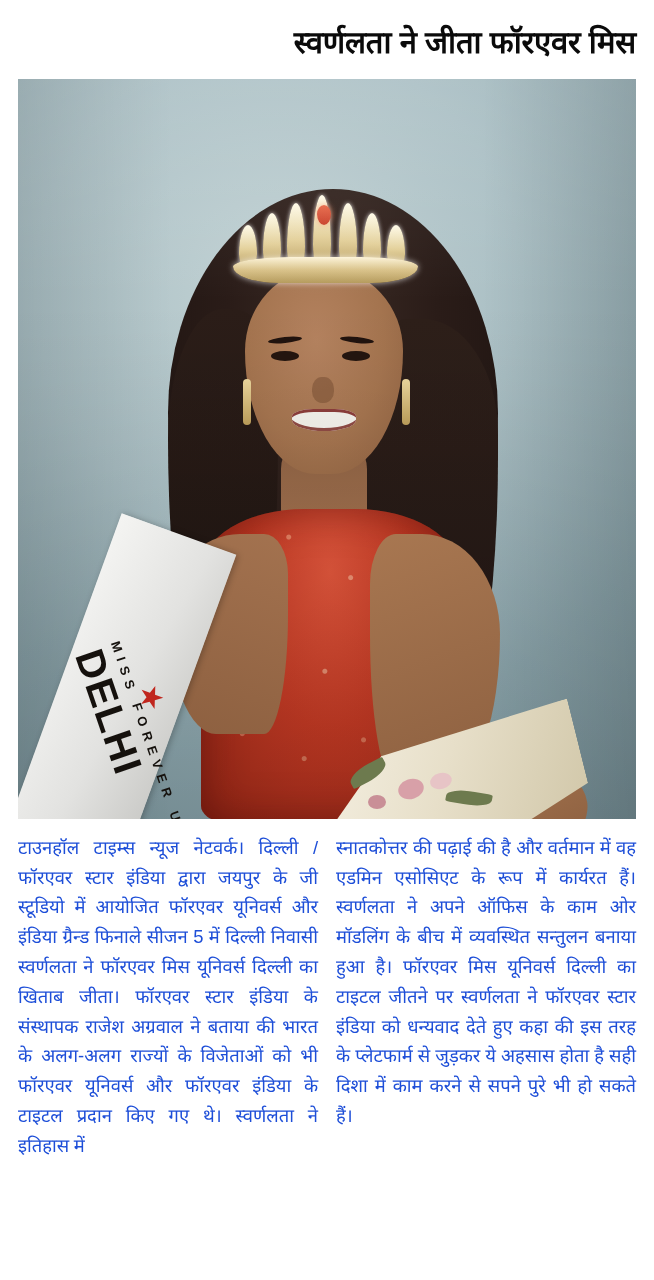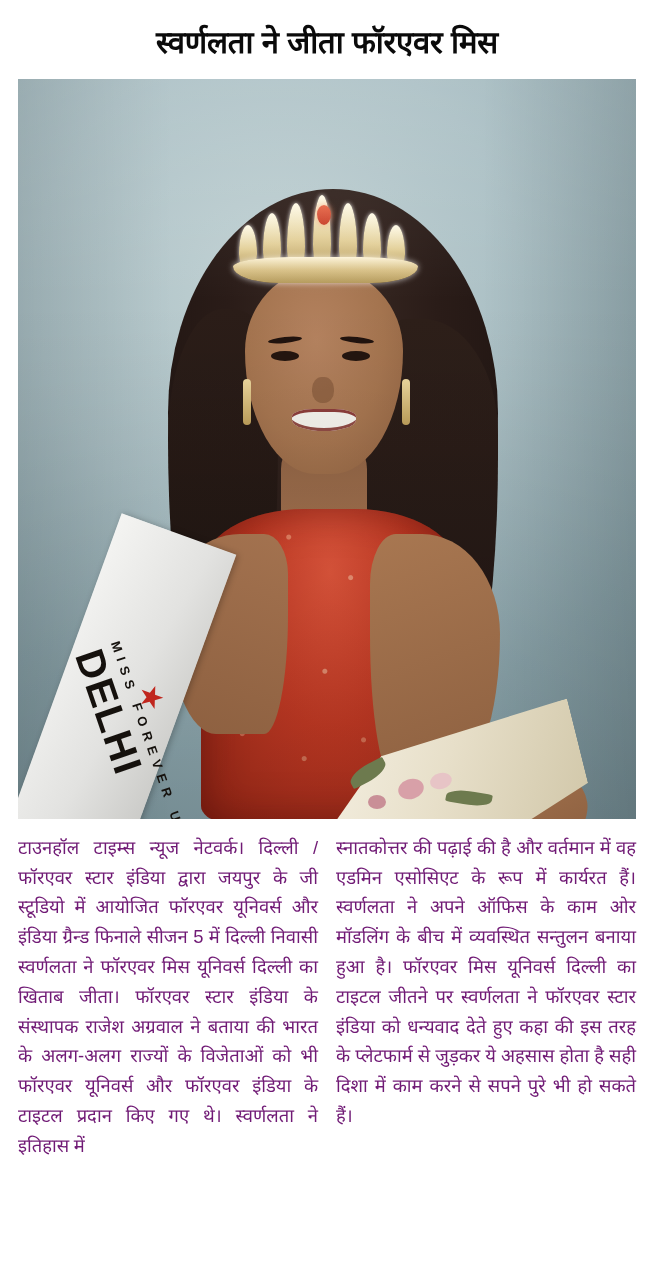--- a/index.html
+++ b/index.html
@@ -16,21 +16,21 @@
     overflow: hidden;
   }
   .page {
     width: 654px;
     height: 1280px;
     box-sizing: border-box;
     padding: 0 18px;
     position: relative;
   }
   .headline {
-    text-align: center;
+    text-align: right;
     font-family: "Liberation Sans", sans-serif;
     font-weight: bold;
     font-size: 31px;
     line-height: 1.38;
     letter-spacing: -0.2px;
     padding-top: 22px;
     padding-bottom: 10px;
     color: #0a0a0a;
   }
   .photo-wrap {
@@ -319,21 +319,21 @@
     width: 618px;
     margin: 0 auto;
   }
   .col {
     width: 300px;
     font-family: "Liberation Sans", sans-serif;
     font-size: 18.4px;
     line-height: 1.62;
     text-align: justify;
     text-align-last: left;
-    color: #701a75;
+    color: #1d4ed8;
     word-spacing: -0.5px;
   }
   .col p { margin: 0; }
 </style>
 </head>
 <body>
 
 <div class="page">
 
   <div class="headline">

